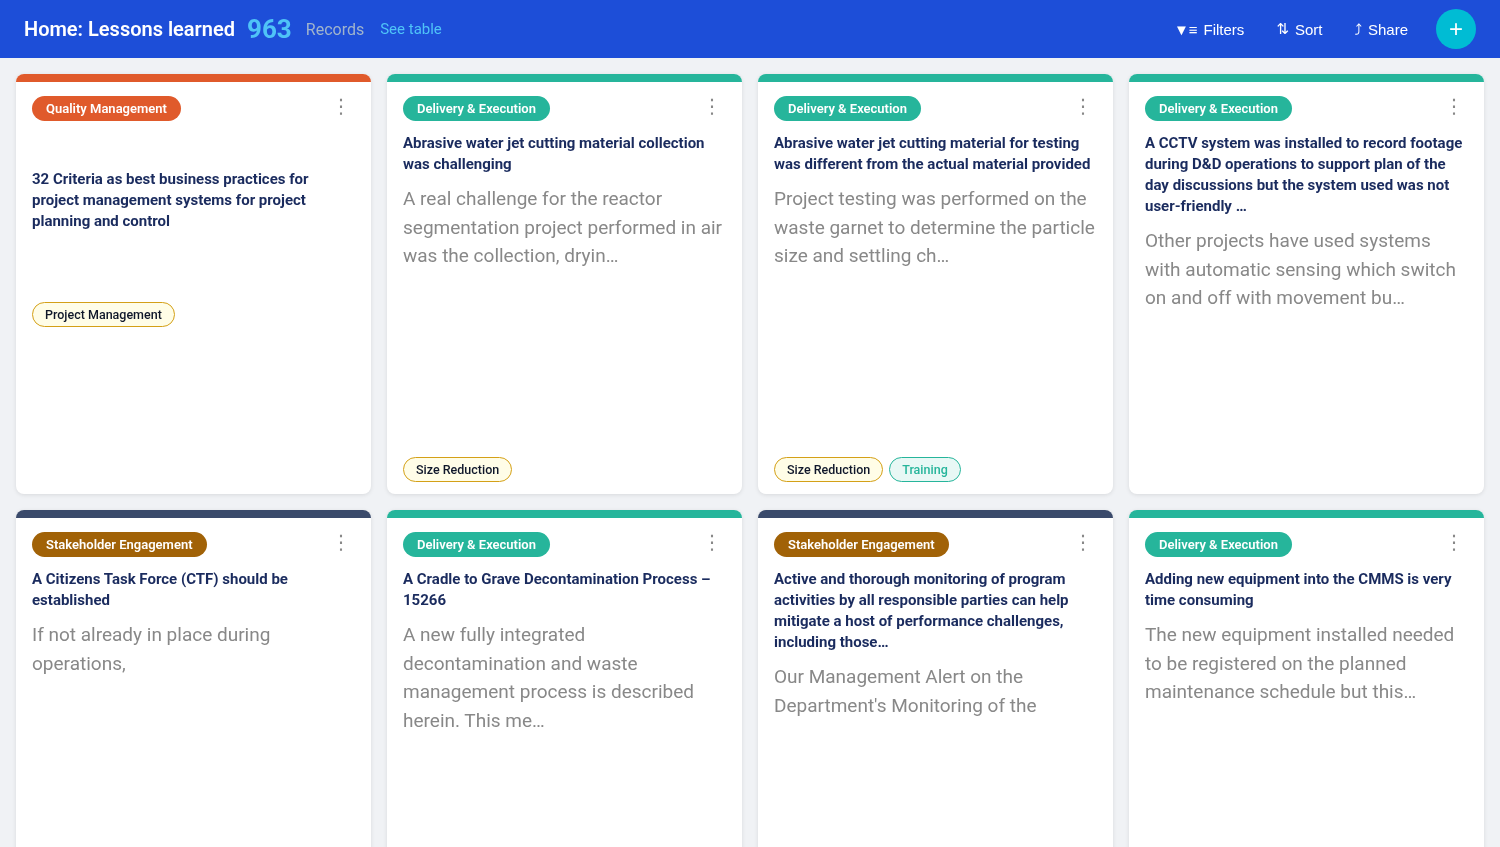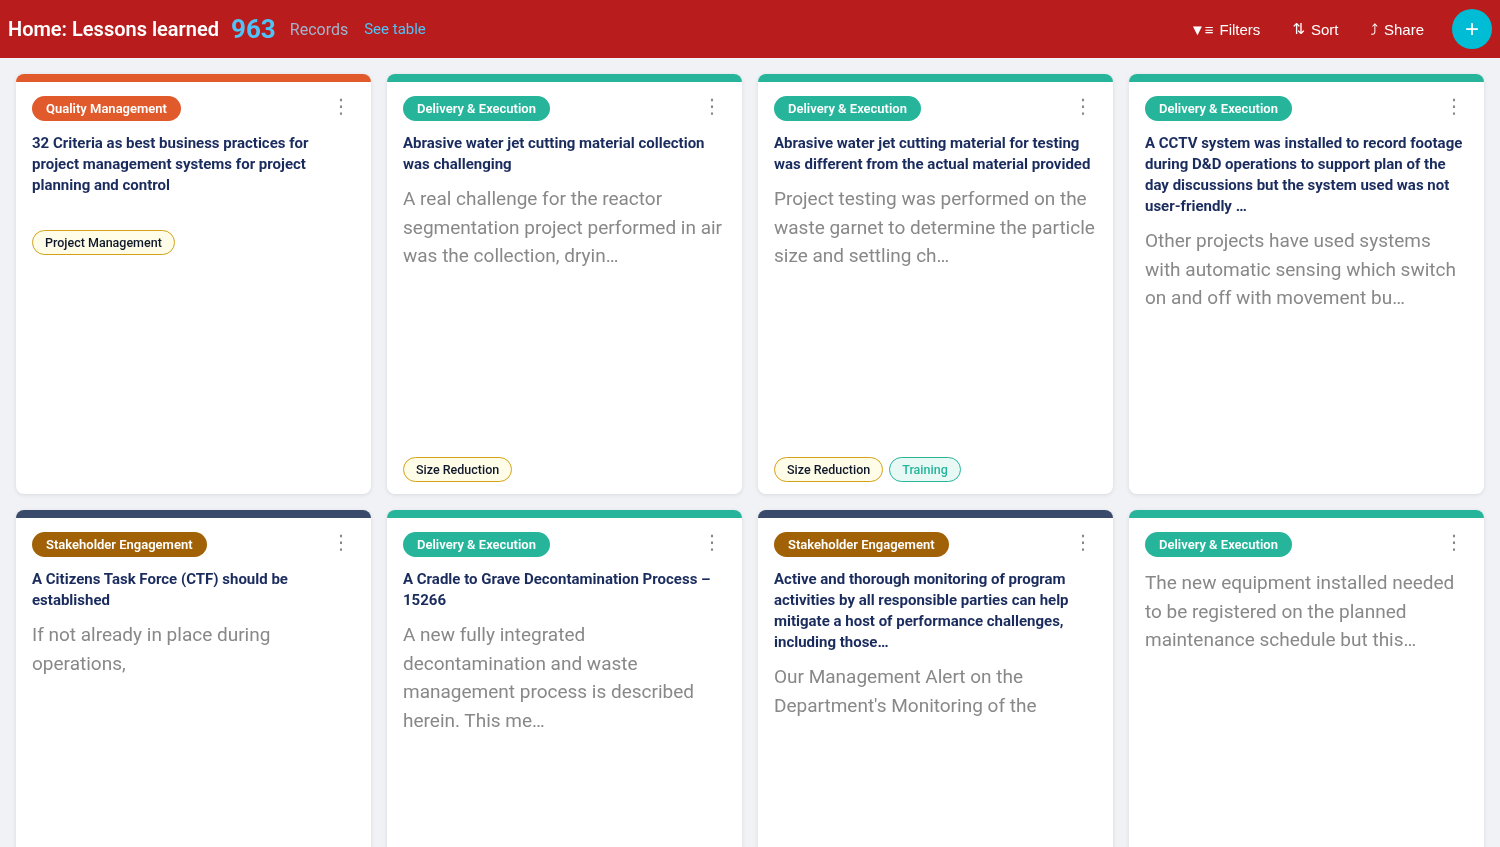--- a/index.html
+++ b/index.html
@@ -2,24 +2,24 @@
 <html><head>
   <meta charset="utf-8">
   <style>
     * { box-sizing: border-box; margin: 0; padding: 0; }
     body {
       font-family: -apple-system, BlinkMacSystemFont, 'Segoe UI', Roboto, sans-serif;
       background: #f0f2f5;
       min-height: 847px;
     }
     header {
-      background: #b91c1c;
+      background: #1d4ed8;
       display: flex;
       align-items: center;
-      padding: 0 8px;
+      padding: 0 24px;
       height: 58px;
       gap: 12px;
     }
     .header-title {
       color: #fff;
       font-size: 20px;
       font-weight: 600;
       white-space: nowrap;
     }
     .header-count {
@@ -154,21 +154,21 @@
     .tag {
       display: inline-block;
       padding: 4px 12px;
       border-radius: 16px;
       font-size: 12.5px;
       font-weight: 500;
       border: 1.5px solid;
     }
     .tag-yellow { color: #0f172a; border-color: #d4a017; background: #fffde7; }
     .tag-green { color: #26b59b; border-color: #26b59b; background: #e8f8f5; }
-    .accent-blue { border-left-color: #1a5eb5; }
+    .accent-blue { border-left-color: #1a5eb5; gap: 36px; }
     .accent-teal { border-left-color: #26b59b; }
     .accent-dark { border-left-color: #3a4a6b; }
   </style>
 </head>
 <body>
 
 <header>
   <span class="header-title">Home: Lessons learned</span>
   <span class="header-count">963</span>
   <span class="header-records">Records</span>
@@ -276,16 +276,17 @@
         <div class="card-desc">Our Management Alert on the Department's Monitoring of the</div>
       </div>
     </div>
     <div class="card">
       <div class="card-top-bar" style="background: rgb(38, 181, 155);"></div>
       <div class="card-body accent-teal">
         <div class="card-header-row">
           <span class="badge badge-teal">Delivery &amp; Execution</span>
           <button class="card-menu-btn">⋮</button>
         </div>
+        <div class="card-title">Adding new equipment into the CMMS is very time consuming</div>
         <div class="card-desc">The new equipment installed needed to be registered on the planned maintenance schedule but this…</div>
       </div>
     </div>
   </div>
 
 </body></html>

